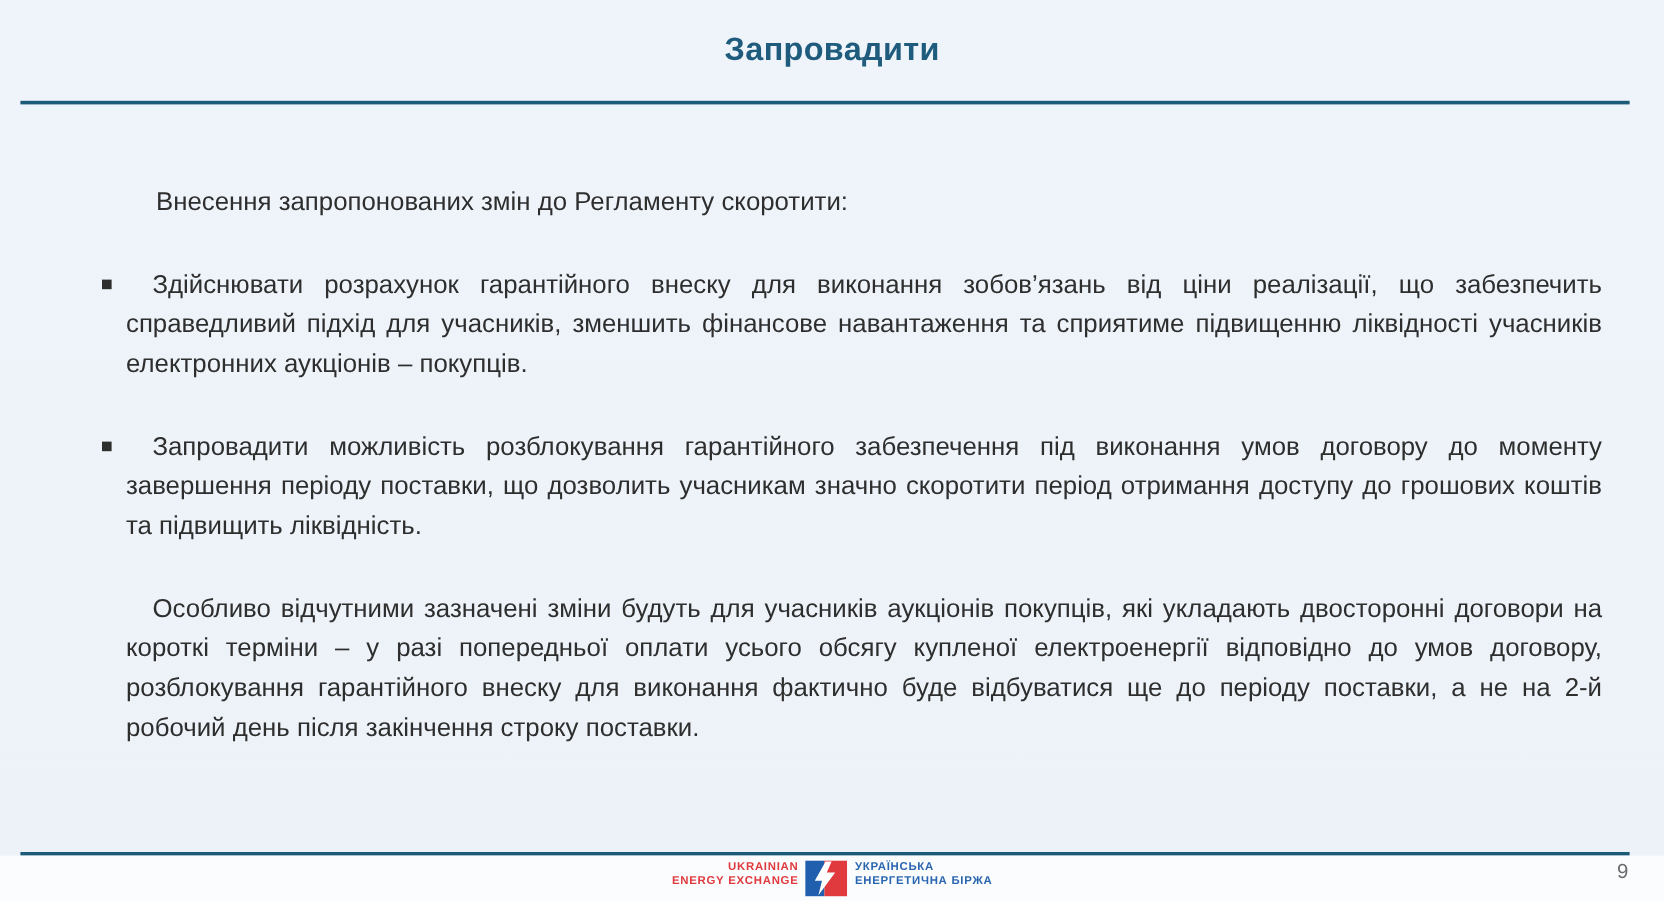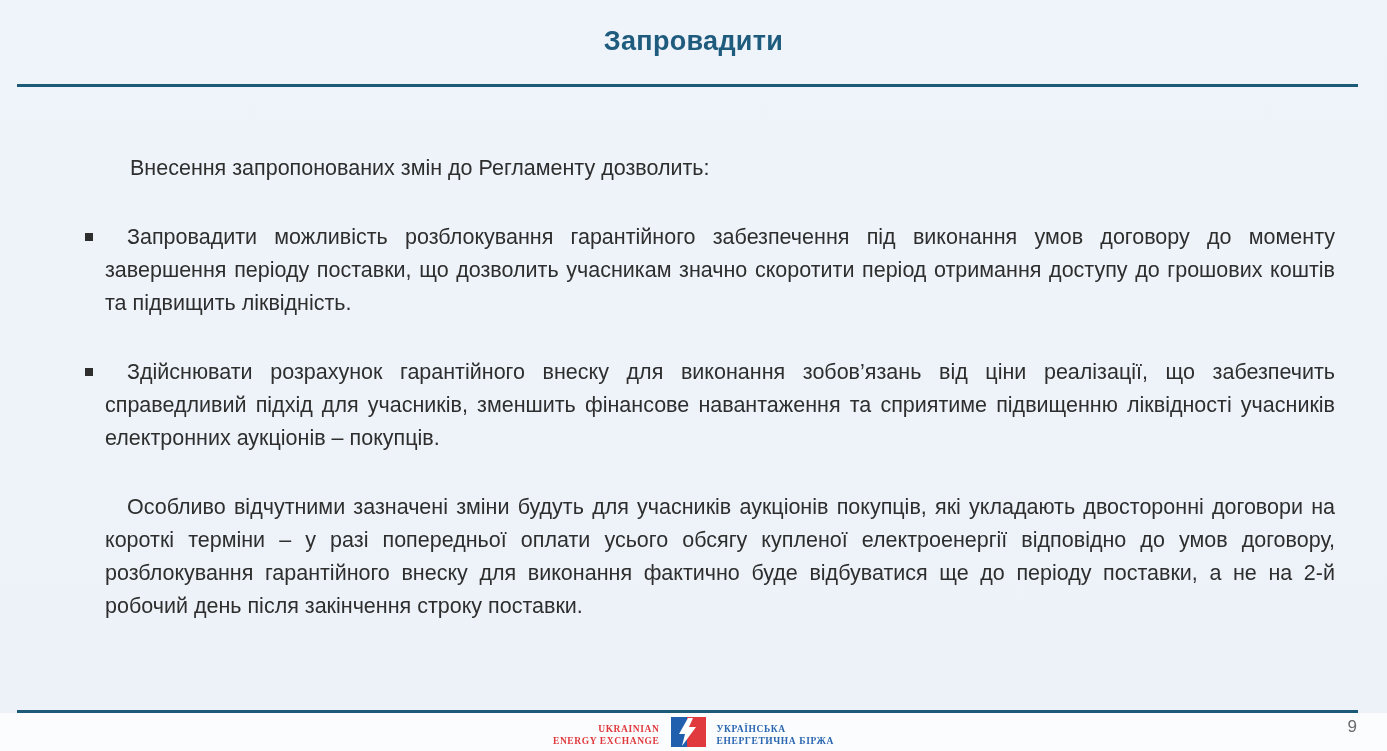--- a/index.html
+++ b/index.html
@@ -48,23 +48,22 @@
     margin-bottom:36px;
   }
   .bullet-marker {
     position:absolute;
     left:-20px; top:12px;
     width:8px; height:8px;
     background:#2e2e2e;
   }
   .footer-logo {
     position:absolute; top:717px; left:0; right:0;
-    display:flex; justify-content:center; align-items:flex-end;
-    gap:11px;
-    font-family:Liberation Serif, serif;
+    display:flex; justify-content:center; align-items:flex-start;
+    gap:6px;
   }
   .logo-text {
     font-size:9.5px; font-weight:bold;
     letter-spacing:0.6px; line-height:11.5px;
     text-transform:uppercase;
   }
   .logo-text-en { color:#e03a3e; text-align:right; }
   .logo-text-ua { color:#2a66b0; text-align:left; }
   .logo-mark { width:35px; height:30px; display:block; }
   .page-number {
@@ -75,30 +74,30 @@
 </head>
 <body>
 
 <div class="slide">
 
   <div class="title">Запровадити</div>
 
   <div class="rule rule-top"></div>
 
   <div class="content">
-    <div class="intro">Внесення запропонованих змін до Регламенту дозволить:</div>
+    <div class="intro">Внесення запропонованих змін до Регламенту скоротити:</div>
+
+    <div class="para">
+      <span class="bullet-marker"></span>
+      <span>Здійснювати розрахунок гарантійного внеску для виконання зобов’язань від ціни реалізації, що забезпечить справедливий підхід для учасників, зменшить фінансове навантаження та сприятиме підвищенню  ліквідності учасників електронних аукціонів – покупців.</span>
+    </div>
 
     <div class="para">
       <span class="bullet-marker"></span>
       <span>Запровадити можливість розблокування гарантійного забезпечення під виконання умов договору до моменту завершення періоду поставки, що дозволить учасникам значно скоротити період отримання доступу до грошових коштів та підвищить ліквідність.</span>
-    </div>
-
-    <div class="para">
-      <span class="bullet-marker"></span>
-      <span>Здійснювати розрахунок гарантійного внеску для виконання зобов’язань від ціни реалізації, що забезпечить справедливий підхід для учасників, зменшить фінансове навантаження та сприятиме підвищенню  ліквідності учасників електронних аукціонів – покупців.</span>
     </div>
 
     <div class="para">
       <span>Особливо відчутними зазначені зміни будуть для учасників аукціонів покупців, які укладають двосторонні договори на короткі терміни – у разі попередньої оплати усього обсягу купленої електроенергії відповідно до умов договору, розблокування гарантійного внеску для виконання фактично буде відбуватися ще до періоду поставки, а не на 2-й робочий день після закінчення строку поставки.</span>
     </div>
   </div>
 
   <div class="rule rule-bottom"></div>
   <div class="footer-band"></div>
 

